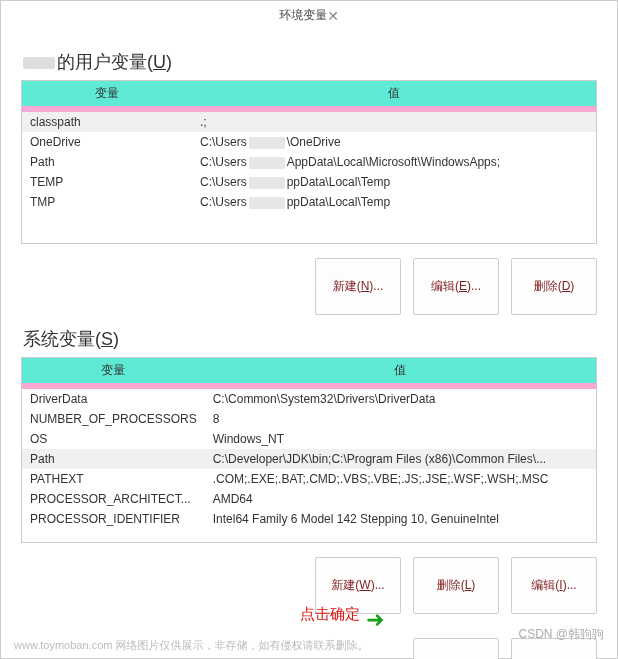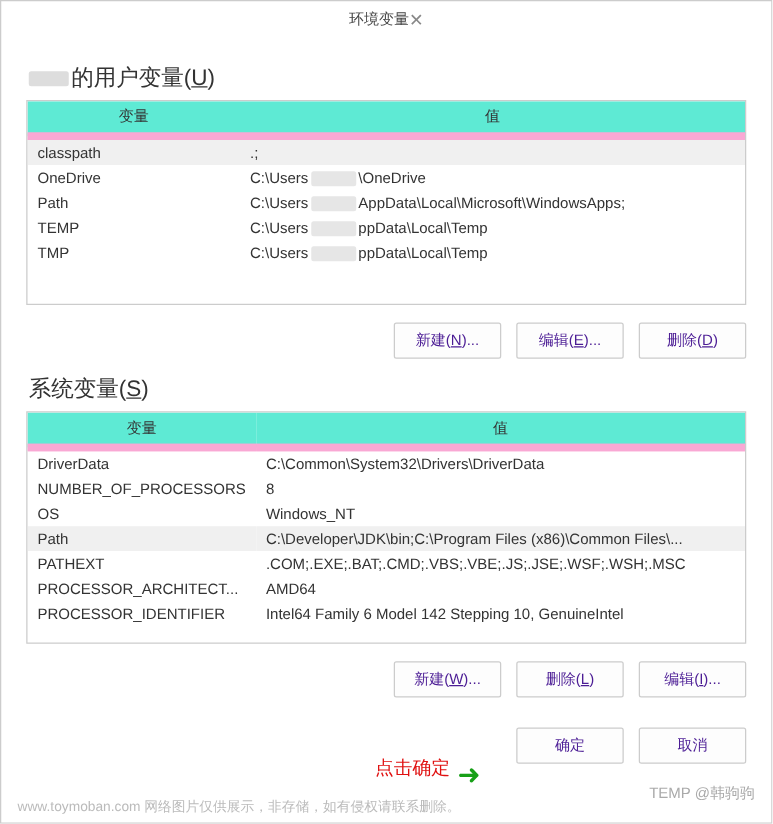--- a/index.html
+++ b/index.html
@@ -79,27 +79,27 @@
     }
     .btn-row {
       display: flex;
       justify-content: flex-end;
       gap: 12px;
       margin-top: 14px;
       margin-bottom: 8px;
     }
     .btn {
       min-width: 86px;
-      padding: 5px 14px;
+      padding: 19px 14px;
       font-size: 12px;
       background: #fdfdfd;
       border: 1px solid #ccc;
       border-radius: 2px;
       cursor: pointer;
-      color: #4c1d95;
+      color: #7f1d1d;
       text-align: center;
     }
     .annotation {
       position: absolute;
       bottom: 32px;
       left: 300px;
       display: flex;
       align-items: center;
       color: #e01010;
       font-size: 15px;
@@ -238,13 +238,13 @@
     </div>
   </div>
 </div>
 
 <div class="annotation">
   <span>点击确定</span>
   <span class="arrow">➜</span>
 </div>
 
 <div class="watermark">www.toymoban.com 网络图片仅供展示，非存储，如有侵权请联系删除。</div>
-<div class="watermark2">TEMP @韩驹驹</div>
+<div class="watermark2">CSDN @韩驹驹</div>
 
 </body></html>

